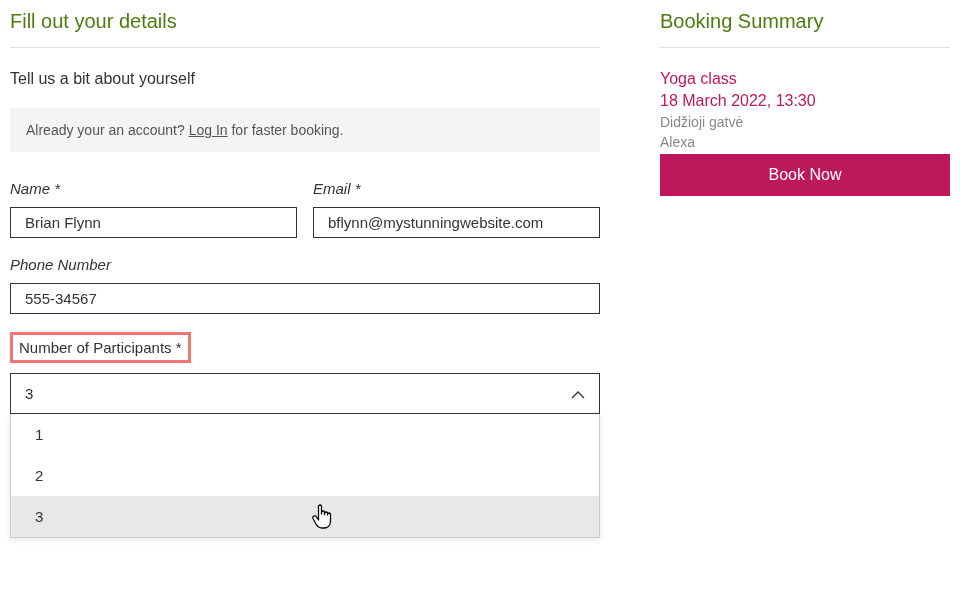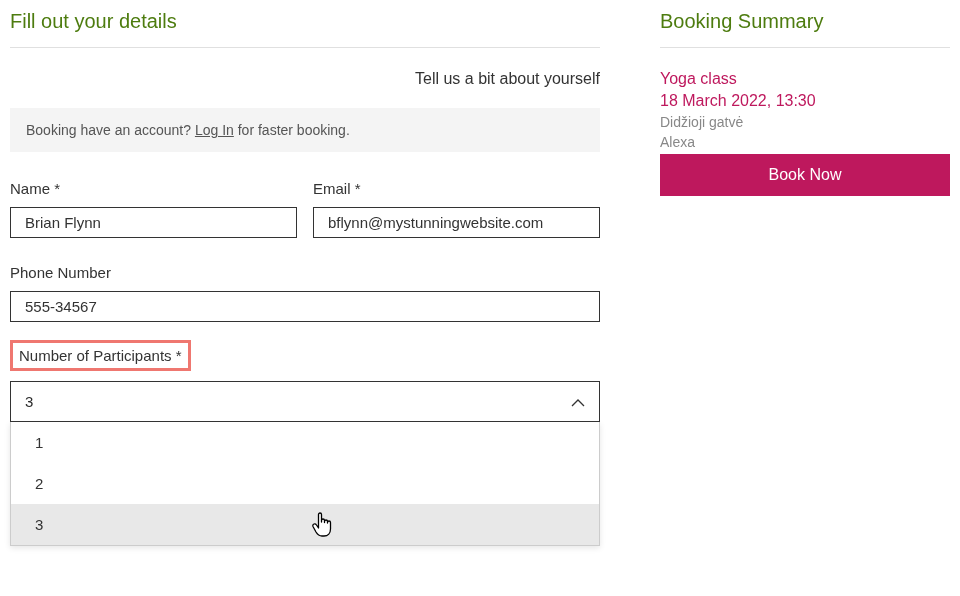--- a/index.html
+++ b/index.html
@@ -33,21 +33,20 @@
       color: #4d7c0f;
       padding-bottom: 14px;
       border-bottom: 1px solid #e0e0e0;
       margin-bottom: 22px;
     }
     .subtitle {
       font-size: 16px;
       font-weight: 400;
       color: #333;
       margin-bottom: 20px;
-      text-align: right;
     }
     .account-banner {
       background: #f4f4f4;
       padding: 14px 16px;
       font-size: 14px;
       color: #555;
       margin-bottom: 28px;
     }
     .account-banner .login-link {
       text-decoration: underline;
@@ -58,27 +57,27 @@
     .form-row {
       display: flex;
       gap: 16px;
       margin-bottom: 18px;
     }
     .form-group {
       flex: 1;
     }
     .form-group.full {
       width: 100%;
-      margin-top: 8px;
     }
     .field-label {
       display: block;
       font-size: 15px;
       color: #333;
       margin-bottom: 10px;
+      font-style: italic;
     }
     .field-input {
       width: 100%;
       padding: 6px 14px;
       font-size: 15px;
       border: 1px solid #333;
       background: #fff;
       color: #333;
       font-family: inherit;
     }
@@ -157,21 +156,21 @@
   </style>
 </head>
 <body>
 
 <div class="container">
   <div class="left">
     <h2 class="section-title">Fill out your details</h2>
     <p class="subtitle">Tell us a bit about yourself</p>
 
     <div class="account-banner">
-      <span>Booking have an account? </span><span class="login-link">Log In</span><span> for faster booking.</span>
+      <span>Already your an account? </span><span class="login-link">Log In</span><span> for faster booking.</span>
     </div>
 
     <div class="form-row">
       <div class="form-group">
         <label class="field-label">Name *</label>
         <input type="text" class="field-input" value="Brian Flynn" style="">
       </div>
       <div class="form-group">
         <label class="field-label">Email *</label>
         <input type="text" class="field-input" value="bflynn@mystunningwebsite.com" style="">

